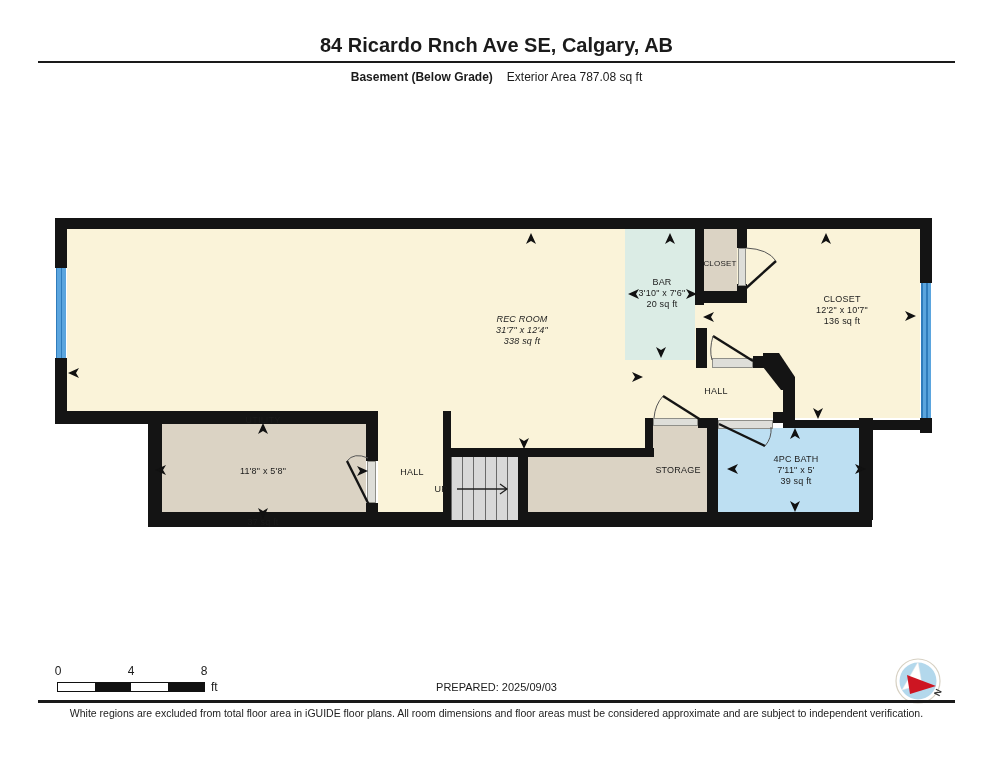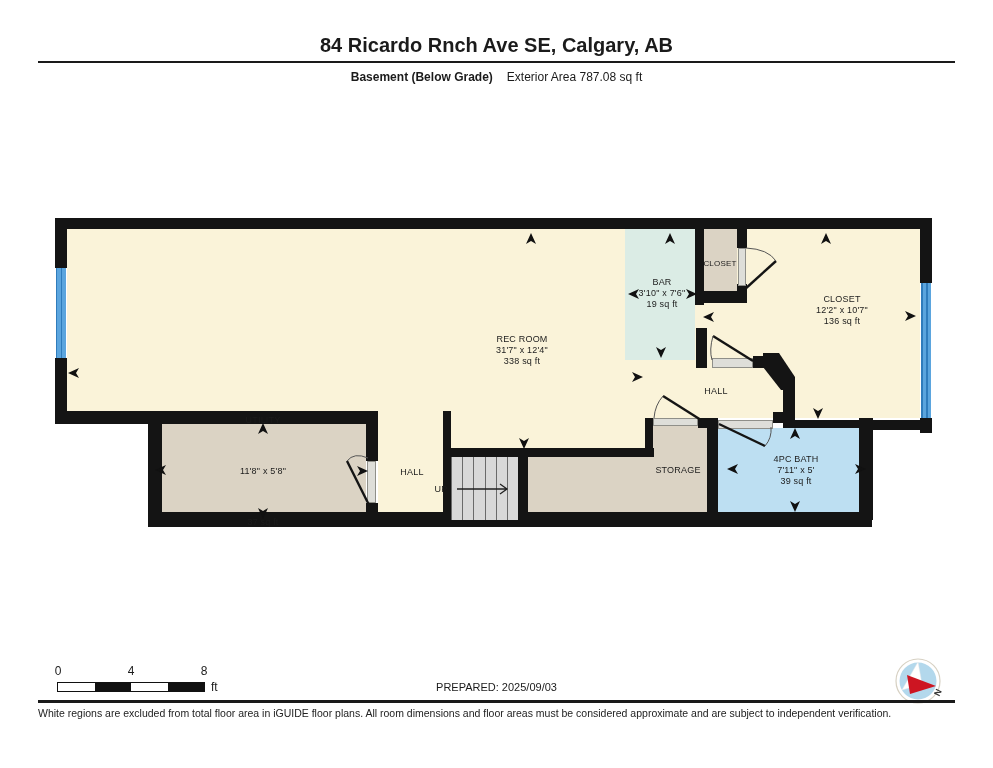--- a/index.html
+++ b/index.html
@@ -16,21 +16,21 @@
   .f-stairs{background:repeating-linear-gradient(to right,#6b6b6b 0 1px,var(--stairs-gray) 1px 11.2px);}
   .win{position:absolute;background:repeating-linear-gradient(to right,#2F7CBC 0 1.5px,#5BA5DE 1.5px 5px);}
   .sill{position:absolute;background:var(--sill-gray);border:1px solid #8f8f89;box-sizing:border-box;}
   .rlabel{position:absolute;transform:translate(-50%,-50%);text-align:center;font-size:9px;line-height:1.22;color:#1c1c1c;white-space:nowrap;display:flex;flex-direction:column;letter-spacing:.2px;}
   .rlabel.small{font-size:8px;}
   .hdr-title{position:absolute;left:0;top:34px;width:993px;text-align:center;font-size:20px;font-weight:bold;}
   .rule{position:absolute;left:38px;width:917px;background:#1a1a1a;}
   .subtitle{position:absolute;left:0;top:70px;width:993px;text-align:center;font-size:12px;}
   .subtitle b{margin-right:14px;}
   .prepared{position:absolute;left:0;top:681px;width:993px;text-align:center;font-size:11px;}
-  .disclaimer{position:absolute;left:38px;top:707px;width:917px;font-size:10.5px;color:#222;}
+  .disclaimer{position:absolute;left:38px;top:707px;width:917px;font-size:10.5px;color:#222;text-align:center;}
   .scale{position:absolute;left:53px;top:664px;width:175px;height:32px;font-size:12px;}
   .scale .tick{position:absolute;top:0;transform:translateX(-50%);}
   .scale .bar{position:absolute;left:4px;top:18px;width:146px;height:8px;border:1px solid #111;box-sizing:content-box;display:flex;}
   .scale .seg{flex:1;} .seg.b{background:#111;} .seg.wseg{background:#fff;}
   .scale .unit{position:absolute;left:158px;top:16px;}
   svg.overlay{position:absolute;left:0;top:0;pointer-events:none;}
   .uplabel{position:absolute;transform:translate(-50%,-50%);font-size:9px;letter-spacing:.3px;}
 </style>
 </head>
 <body>
@@ -131,29 +131,29 @@
       <path d="M661,358 L656,347 L661,350 L666,347 Z"></path>
       <path d="M818,419 L813,408 L818,411 L823,408 Z"></path>
       <path d="M524,449 L519,438 L524,441 L529,438 Z"></path>
       <path d="M795,512 L790,501 L795,504 L800,501 Z"></path>
       <path d="M263,519 L258,508 L263,511 L268,508 Z"></path>
     </g>
 
     <path d="M457,489 L507,489 M500,484 L507,489 L500,494" stroke="#222" stroke-width="1.3" fill="none"></path>
   </svg>
 
-  <div class="rlabel" style="left:522px;top:350px;">
+  <div class="rlabel" style="left:522px;top:330px;font-style:italic;">
     <span>REC ROOM</span>
     <span>31'7" x 12'4"</span>
     <span>338 sq ft</span>
   </div>
   <div class="rlabel" style="left:662px;top:293px;">
     <span>BAR</span>
     <span>3'10" x 7'6"</span>
-    <span>19 sq ft</span>
+    <span>20 sq ft</span>
   </div>
   <div class="rlabel small" style="left:720px;top:264px;">
     <span>CLOSET</span>
   </div>
   <div class="rlabel" style="left:842px;top:310px;">
     <span>CLOSET</span>
     <span>12'2" x 10'7"</span>
     <span>136 sq ft</span>
   </div>
   <div class="rlabel" style="left:716px;top:391px;">

